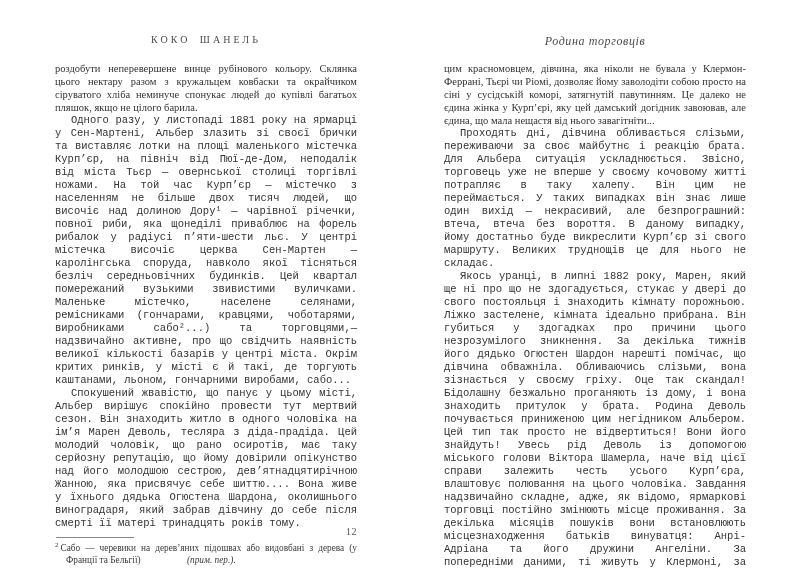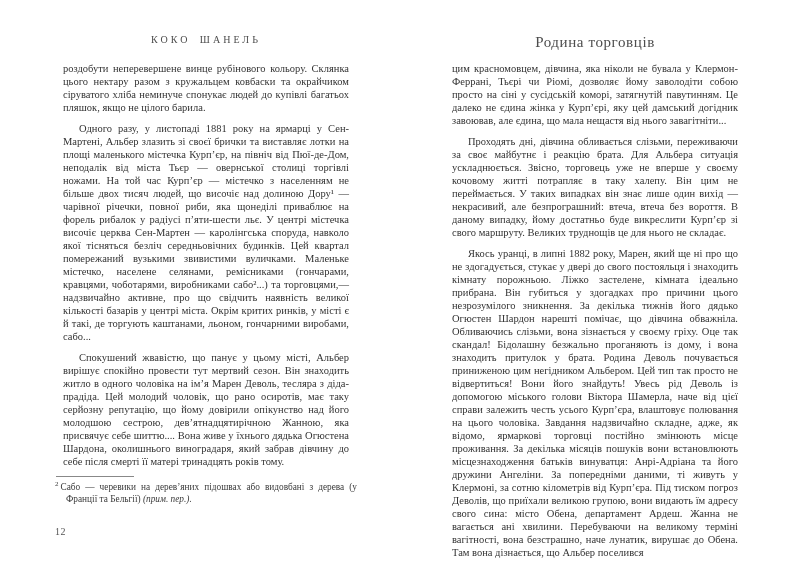--- a/index.html
+++ b/index.html
@@ -27,36 +27,37 @@
     text-align: center;
     color: #4d4d4d;
     height: 14px;
   }
   .running-head.caps {
     font-size: 10px;
     letter-spacing: 3px;
     word-spacing: 4px;
   }
   .running-head.italic {
-    font-size: 15px;
+    font-size: 12px;
+    font-style: italic;
     letter-spacing: 0.6px;
     text-align: center;
   }
 
   .body-text {
     margin-top: 14px;
     font-size: 10.5px;
     line-height: 13px;
     color: #333333;
     text-align: justify;
   }
   .body-text p {
-    margin: 8px;
+    margin: 0;
   }
-  .body-text p.indent { text-indent: 16px; }
+  .body-text p.indent { text-indent: 16px; font-family: Liberation Mono, monospace; }
 
   .footnote-rule {
     width: 78px;
     border: 0;
     border-top: 1px solid #888;
     margin: 7px 0 5px 1px;
   }
   .footnotes {
     font-size: 9.3px;
     line-height: 11.5px;
@@ -66,27 +67,27 @@
   .footnotes p {
     margin: 0;
     padding-left: 11px;
     text-indent: -11px;
   }
   .footnotes sup {
     font-size: 7px;
     line-height: 0;
     margin-right: 2px;
   }
-  .footnotes .it { font-style: italic; }
+  .footnotes .it { font-style: italic; margin-left: 44px; }
 
   .page-number {
     position: absolute;
     top: 492px;
     left: 0; right: 0;
-    text-align: left;
+    text-align: right;
     font-size: 10px;
     color: #555555;
     letter-spacing: 0.5px;
   }
 </style>
 </head>
 <body>
 
 <div class="spread">
 

